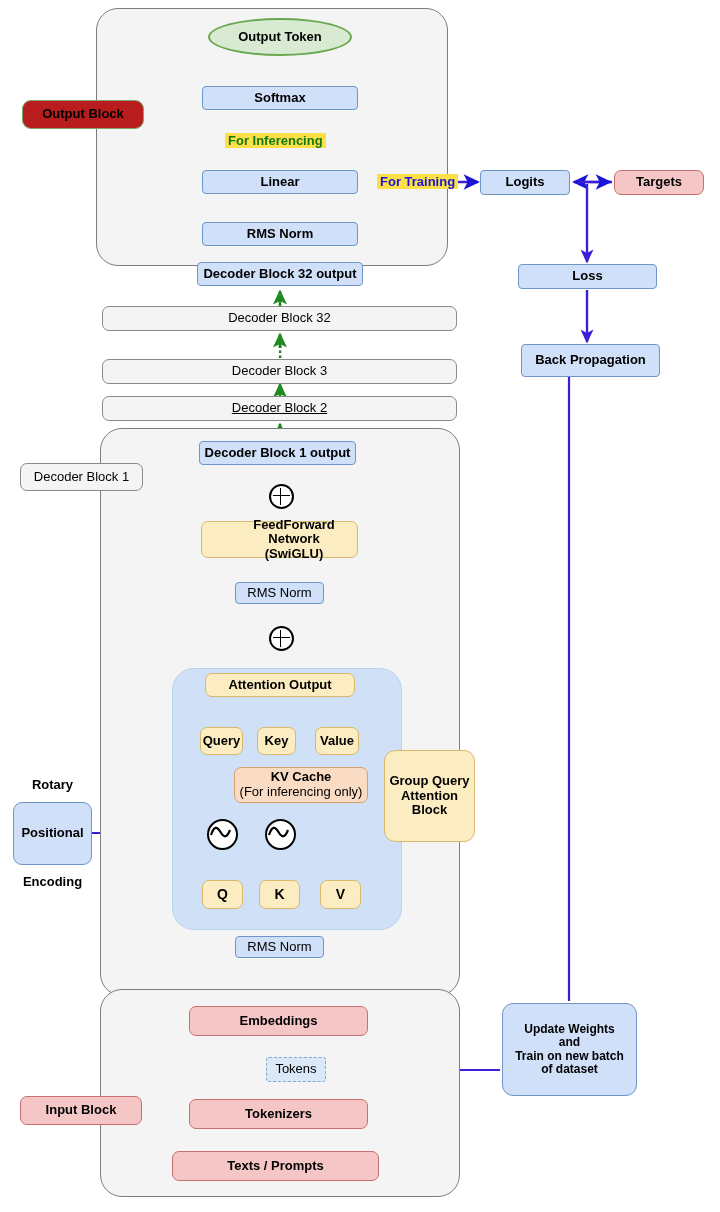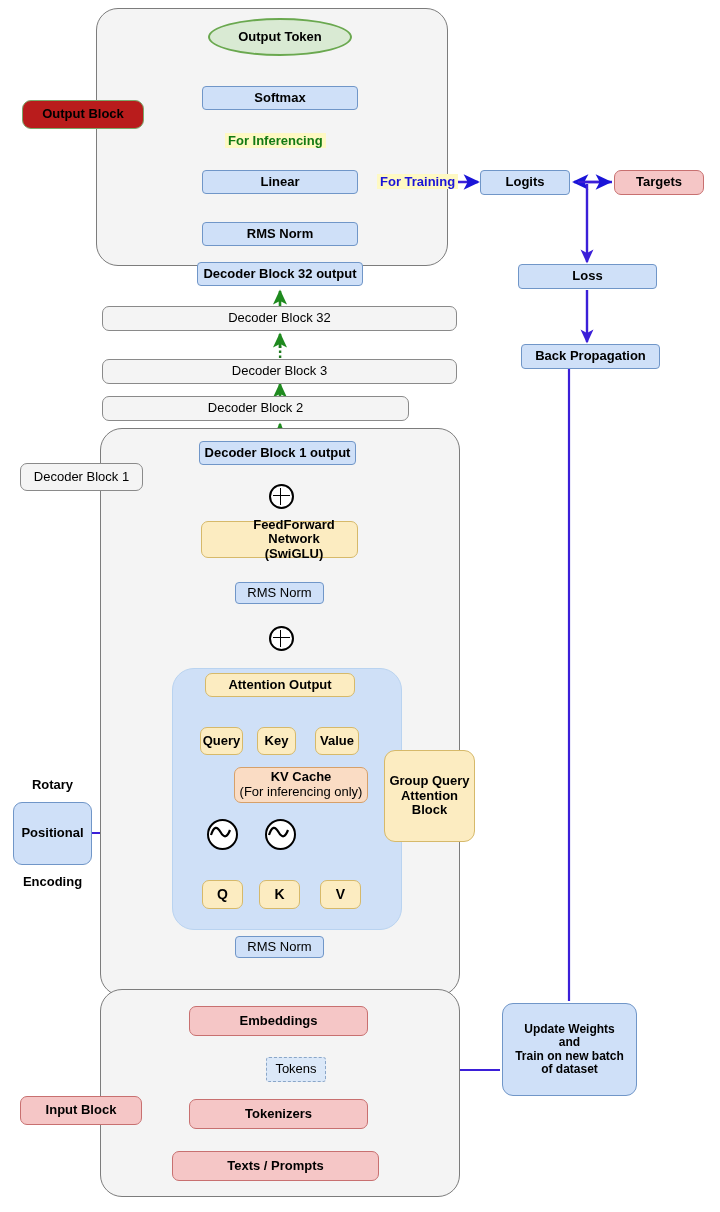--- a/index.html
+++ b/index.html
@@ -25,21 +25,21 @@
   .peach{background:#fadcc4;border:1.4px solid #d6a06a;border-radius:7px;}
   .plain{background:#f4f4f4;border:1.5px solid #8a8a8a;border-radius:7px;font-weight:normal;}
   .labelbox{background:#f4f4f4;border:1.5px solid #8a8a8a;border-radius:7px;font-weight:normal;}
   .dashed{background:#dbe8f8;border:1.5px dashed #8aa6c8;border-radius:3px;}
 
   .t13{font-size:13px;}
   .t12{font-size:12px;}
   .t11{font-size:13px;}
   .t14{font-size:14px;}
 
-  .edge-label{position:absolute;z-index:5;font-weight:bold;background:#fef9c3;
+  .edge-label{position:absolute;z-index:5;font-weight:bold;background:#fde047;
               padding:0 3px;white-space:nowrap;}
   .lbl-infer{color:#137a13;font-size:13px;}
   .lbl-train{color:#1a14d8;font-size:13px;}
 
   .plus{position:absolute;width:21px;height:21px;border-radius:50%;
         background:#ffffff;border:2px solid #000;z-index:4;}
   .plus:before,.plus:after{content:"";position:absolute;background:#000;}
   .plus:before{left:2px;right:2px;top:8.5px;height:1.8px;}
   .plus:after{top:2px;bottom:2px;left:8.5px;width:1.8px;}
 
@@ -159,42 +159,42 @@
   <div class="edge-label lbl-train" style="left:377px;top:174px;">For Training</div>
 
   <div class="node blue t13" style="left:202px;top:222px;width:156px;height:24px;">RMS Norm</div>
 
   <div class="node blue t13" style="left:480px;top:170px;width:90px;height:25px;">Logits</div>
 
   <div class="node red t13" style="left:614px;top:170px;width:90px;height:25px;">Targets</div>
 
   <div class="node blue t13" style="left:518px;top:264px;width:139px;height:25px;">Loss</div>
 
-  <div class="node blue t13" style="left:521px;top:344px;width:139px;height:25px;">Back Propagation</div>
+  <div class="node blue t13" style="left:521px;top:344px;width:139px;height:33px;">Back Propagation</div>
 
   <div class="node blue t12" style="left:502px;top:1003px;width:135px;height:93px;border-radius:11px;flex-direction:column;">
     <span>Update Weights</span>
     <span>and</span>
     <span>Train on new batch</span>
     <span>of dataset</span>
   </div>
 
   <div class="node blue t13" style="left:197px;top:262px;width:166px;height:24px;">Decoder Block 32 output</div>
 
   <div class="node plain t13" style="left:102px;top:306px;width:355px;height:25px;">Decoder Block 32</div>
 
   <div class="vdots" style="left:272px;top:340px;width:16px;">
     <div>.</div>
       <div>.</div>
       <div>.</div>
   </div>
 
   <div class="node plain t13" style="left:102px;top:359px;width:355px;height:25px;">Decoder Block 3</div>
 
-  <div class="node plain t13" style="left:102px;top:396px;width:307px;height:25px;">Decoder Block 2</div>
+  <div class="node plain t13" style="left:102px;top:396px;width:355px;height:25px;text-decoration:underline;">Decoder Block 2</div>
 
   <div class="node labelbox t13" style="left:20px;top:463px;width:123px;height:28px;z-index:6;">Decoder Block 1</div>
 
   <div class="node blue t13" style="left:199px;top:441px;width:157px;height:24px;">Decoder Block 1 output</div>
 
   <div class="plus" style="left:269px;top:484px;"></div>
 
   <div class="node yellow t13" style="left:201px;top:521px;width:157px;height:37px;flex-direction:column;padding-left:29px;">
     <span>FeedForward Network</span>
     <span>(SwiGLU)</span>

